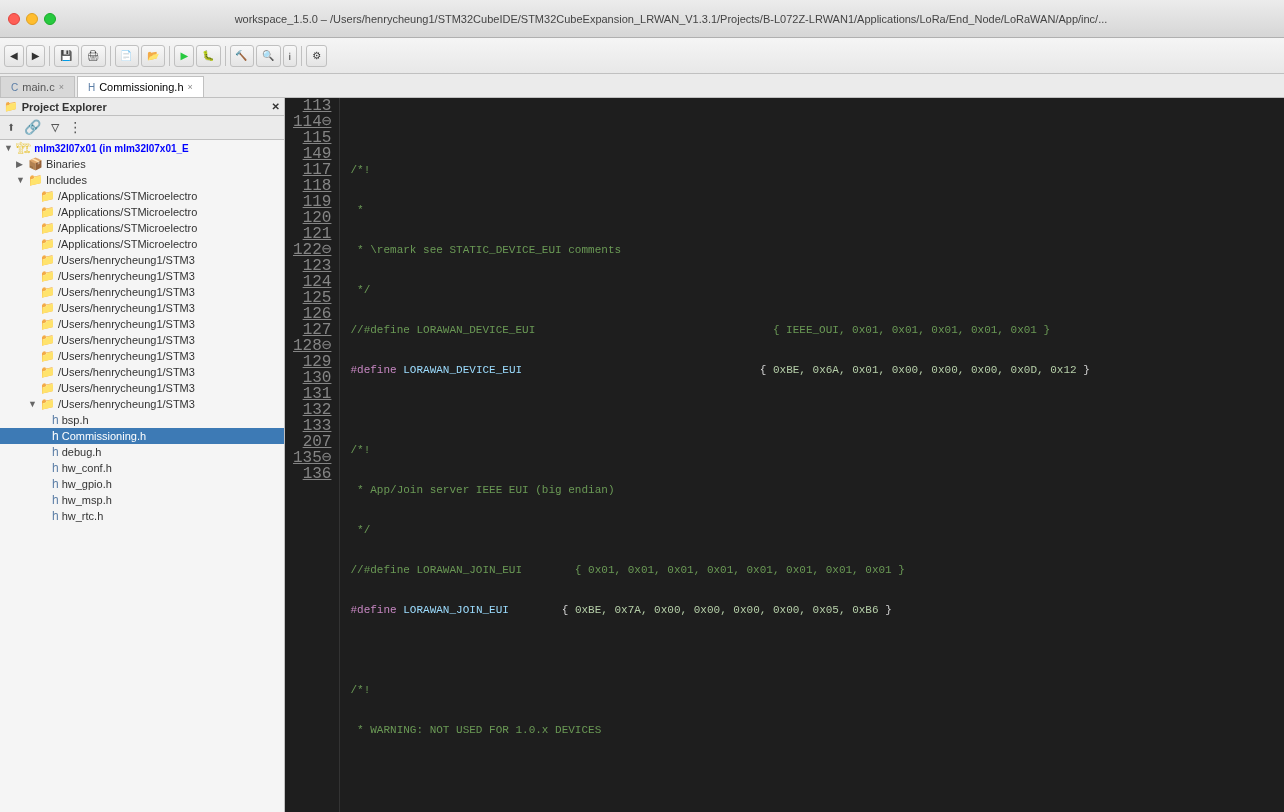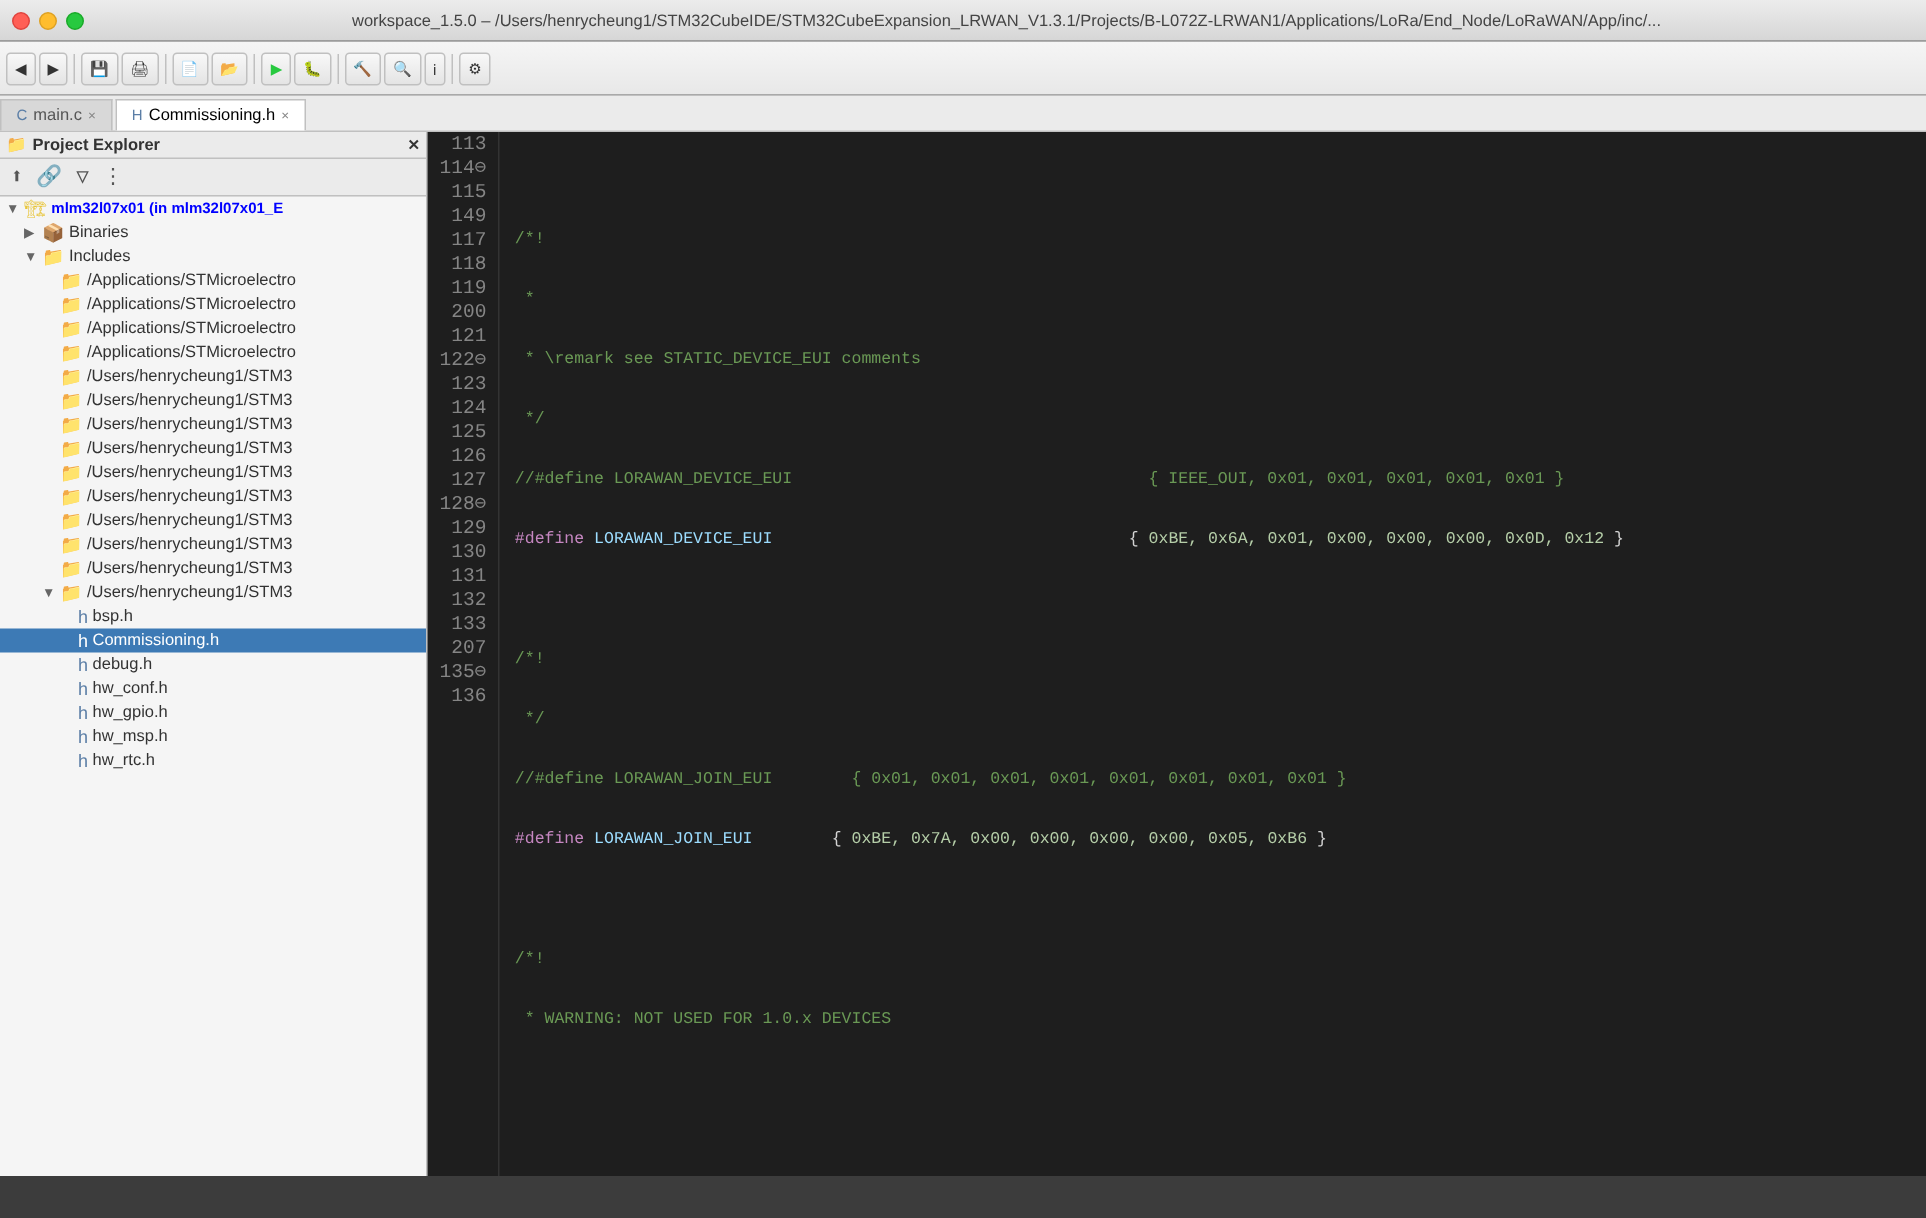--- a/index.html
+++ b/index.html
@@ -9,21 +9,21 @@
       font-size: 11px;
       color: #d4d4d4;
       width: 1284px;
       height: 812px;
       overflow: hidden;
     }
 
     
     .title-bar {
       background: linear-gradient(to bottom, #ececec, #d6d6d6);
-      height: 28px;
+      height: 38px;
       display: flex;
       align-items: center;
       padding: 0 8px;
       border-bottom: 1px solid #b0b0b0;
     }
     .traffic-lights {
       display: flex;
       gap: 6px;
       margin-right: 10px;
     }
@@ -192,21 +192,21 @@
       flex: 1;
       padding: 0 10px;
       white-space: pre;
       overflow-x: auto;
     }
     .code-line {
       height: 16px;
       line-height: 16px;
       font-size: 11px;
     }
-    .ln { height: 16px; line-height: 16px; font-size: 13px; }
+    .ln { height: 16px; line-height: 16px; font-size: 16px; text-decoration: underline; }
 
     
     .c-comment { color: #6a9955; }
   </style>
 </head>
 <body>
 
 <div class="title-bar">
   <div class="traffic-lights">
     <div class="traffic-light tl-close"></div>
@@ -391,21 +391,21 @@
     <div class="editor-area" style="flex:1;min-height:0;">
       <div class="code-content">
         <div class="line-numbers">
           <div class="ln">113</div>
           <div class="ln">114⊖</div>
           <div class="ln">115</div>
           <div class="ln">149</div>
           <div class="ln">117</div>
           <div class="ln">118</div>
           <div class="ln">119</div>
-          <div class="ln">200</div>
+          <div class="ln">120</div>
           <div class="ln">121</div>
           <div class="ln">122⊖</div>
           <div class="ln">123</div>
           <div class="ln">124</div>
           <div class="ln">125</div>
           <div class="ln">126</div>
           <div class="ln">127</div>
           <div class="ln">128⊖</div>
           <div class="ln">129</div>
           <div class="ln">130</div>
@@ -419,20 +419,21 @@
         <div class="code-lines">
           <div class="code-line">&nbsp;</div>
           <div class="code-line"><span class="c-comment">/*!</span></div>
           <div class="code-line"><span class="c-comment"> *</span></div>
           <div class="code-line"><span class="c-comment"> * \remark see STATIC_DEVICE_EUI comments</span></div>
           <div class="code-line"><span class="c-comment"> */</span></div>
           <div class="code-line"><span class="c-comment">//#define LORAWAN_DEVICE_EUI                                    { IEEE_OUI, 0x01, 0x01, 0x01, 0x01, 0x01 }</span></div>
           <div class="code-line"><span style="color:#c586c0;">#define</span> <span style="color:#9cdcfe;">LORAWAN_DEVICE_EUI</span>                                    <span style="color:#d4d4d4;">{ </span><span style="color:#b5cea8;">0xBE, 0x6A, 0x01, 0x00, 0x00, 0x00, 0x0D, 0x12</span><span> }</span></div>
           <div class="code-line">&nbsp;</div>
           <div class="code-line"><span class="c-comment">/*!</span></div>
+          <div class="code-line"><span class="c-comment"> * App/Join server IEEE EUI (big endian)</span></div>
           <div class="code-line"><span class="c-comment"> */</span></div>
           <div class="code-line"><span class="c-comment">//#define LORAWAN_JOIN_EUI        { 0x01, 0x01, 0x01, 0x01, 0x01, 0x01, 0x01, 0x01 }</span></div>
           <div class="code-line"><span style="color:#c586c0;">#define</span> <span style="color:#9cdcfe;">LORAWAN_JOIN_EUI</span>        <span style="color:#d4d4d4;">{ </span><span style="color:#b5cea8;">0xBE, 0x7A, 0x00, 0x00, 0x00, 0x00, 0x05, 0xB6</span><span> }</span></div>
           <div class="code-line">&nbsp;</div>
           <div class="code-line"><span class="c-comment">/*!</span></div>
           <div class="code-line"><span class="c-comment"> * WARNING: NOT USED FOR 1.0.x DEVICES</span></div>
           
           
           
           

